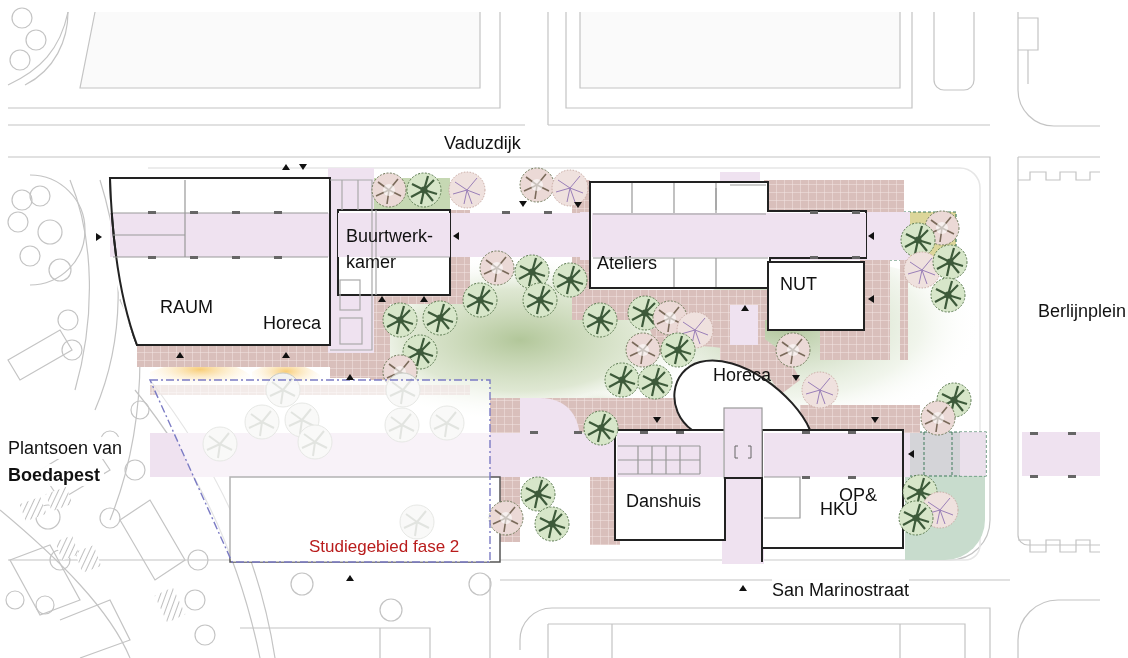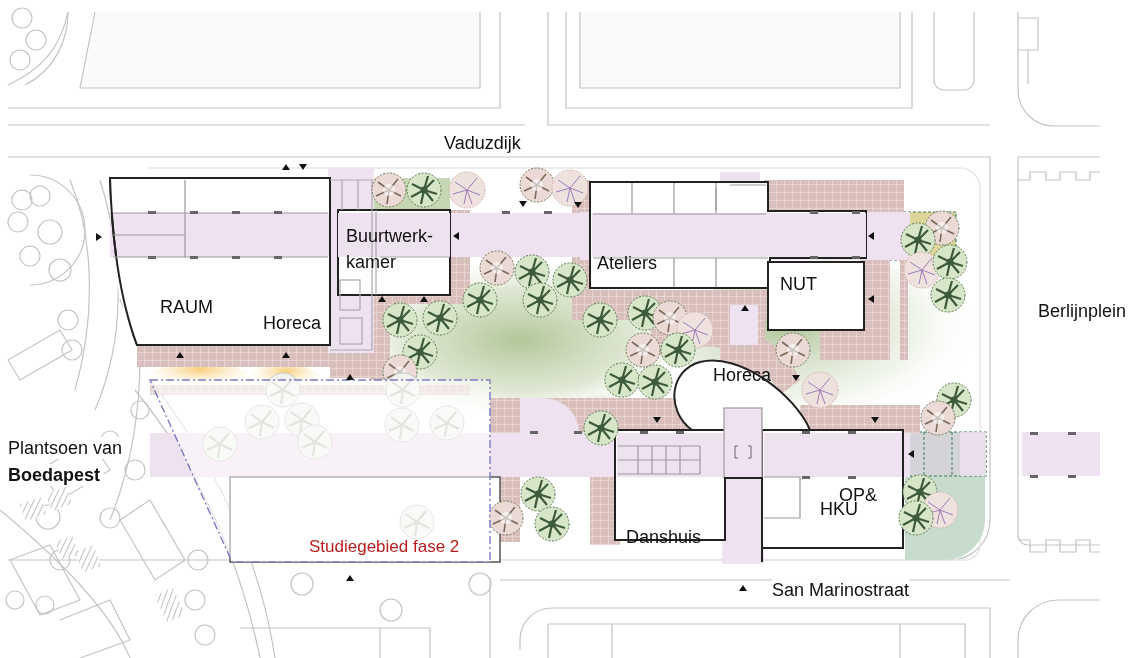--- a/index.html
+++ b/index.html
@@ -365,17 +365,17 @@
 <div class="lbl bg" style="left:8px;top:437px;padding-right:4px;">Plantsoen van</div>
 <div class="lbl bg" style="left:8px;top:464px;padding-right:4px;font-weight:bold;">Boedapest</div>
 
 <div class="lbl" style="left:160px;top:268px;margin-top:28px;">RAUM</div>
 <div class="lbl" style="left:263px;top:312px;">Horeca</div>
 <div class="lbl" style="left:346px;top:225px;">Buurtwerk-</div>
 <div class="lbl" style="left:346px;top:251px;">kamer</div>
 <div class="lbl" style="left:597px;top:252px;">Ateliers</div>
 <div class="lbl" style="left:780px;top:273px;">NUT</div>
 <div class="lbl" style="left:713px;top:364px;">Horeca</div>
-<div class="lbl" style="left:626px;top:490px;margin-top:36px;">Danshuis</div>
+<div class="lbl" style="left:626px;top:490px;">Danshuis</div>
 <div class="lbl" style="left:839px;top:484px;">OP&amp;</div>
 <div class="lbl" style="left:820px;top:498px;">HKU</div>
 
 <div class="lbl blue" style="left:309px;top:536px;font-size:17px;">Studiegebied fase 2</div>
 
 </body></html>

